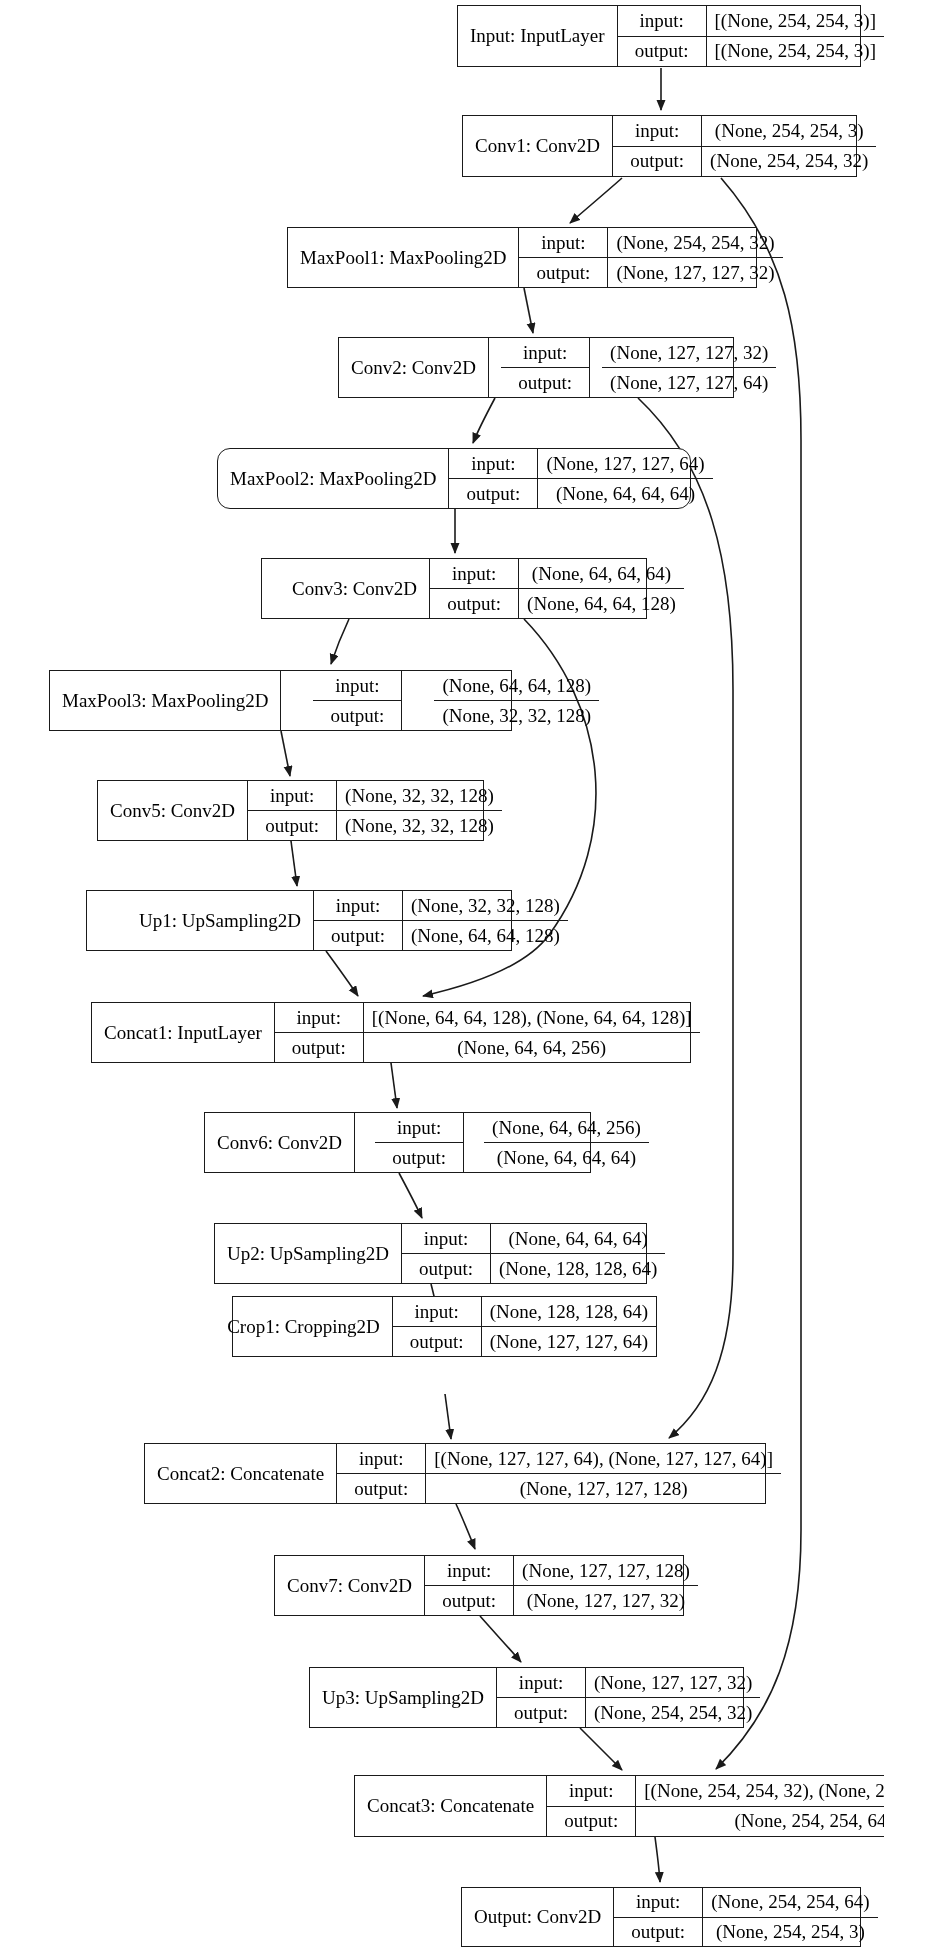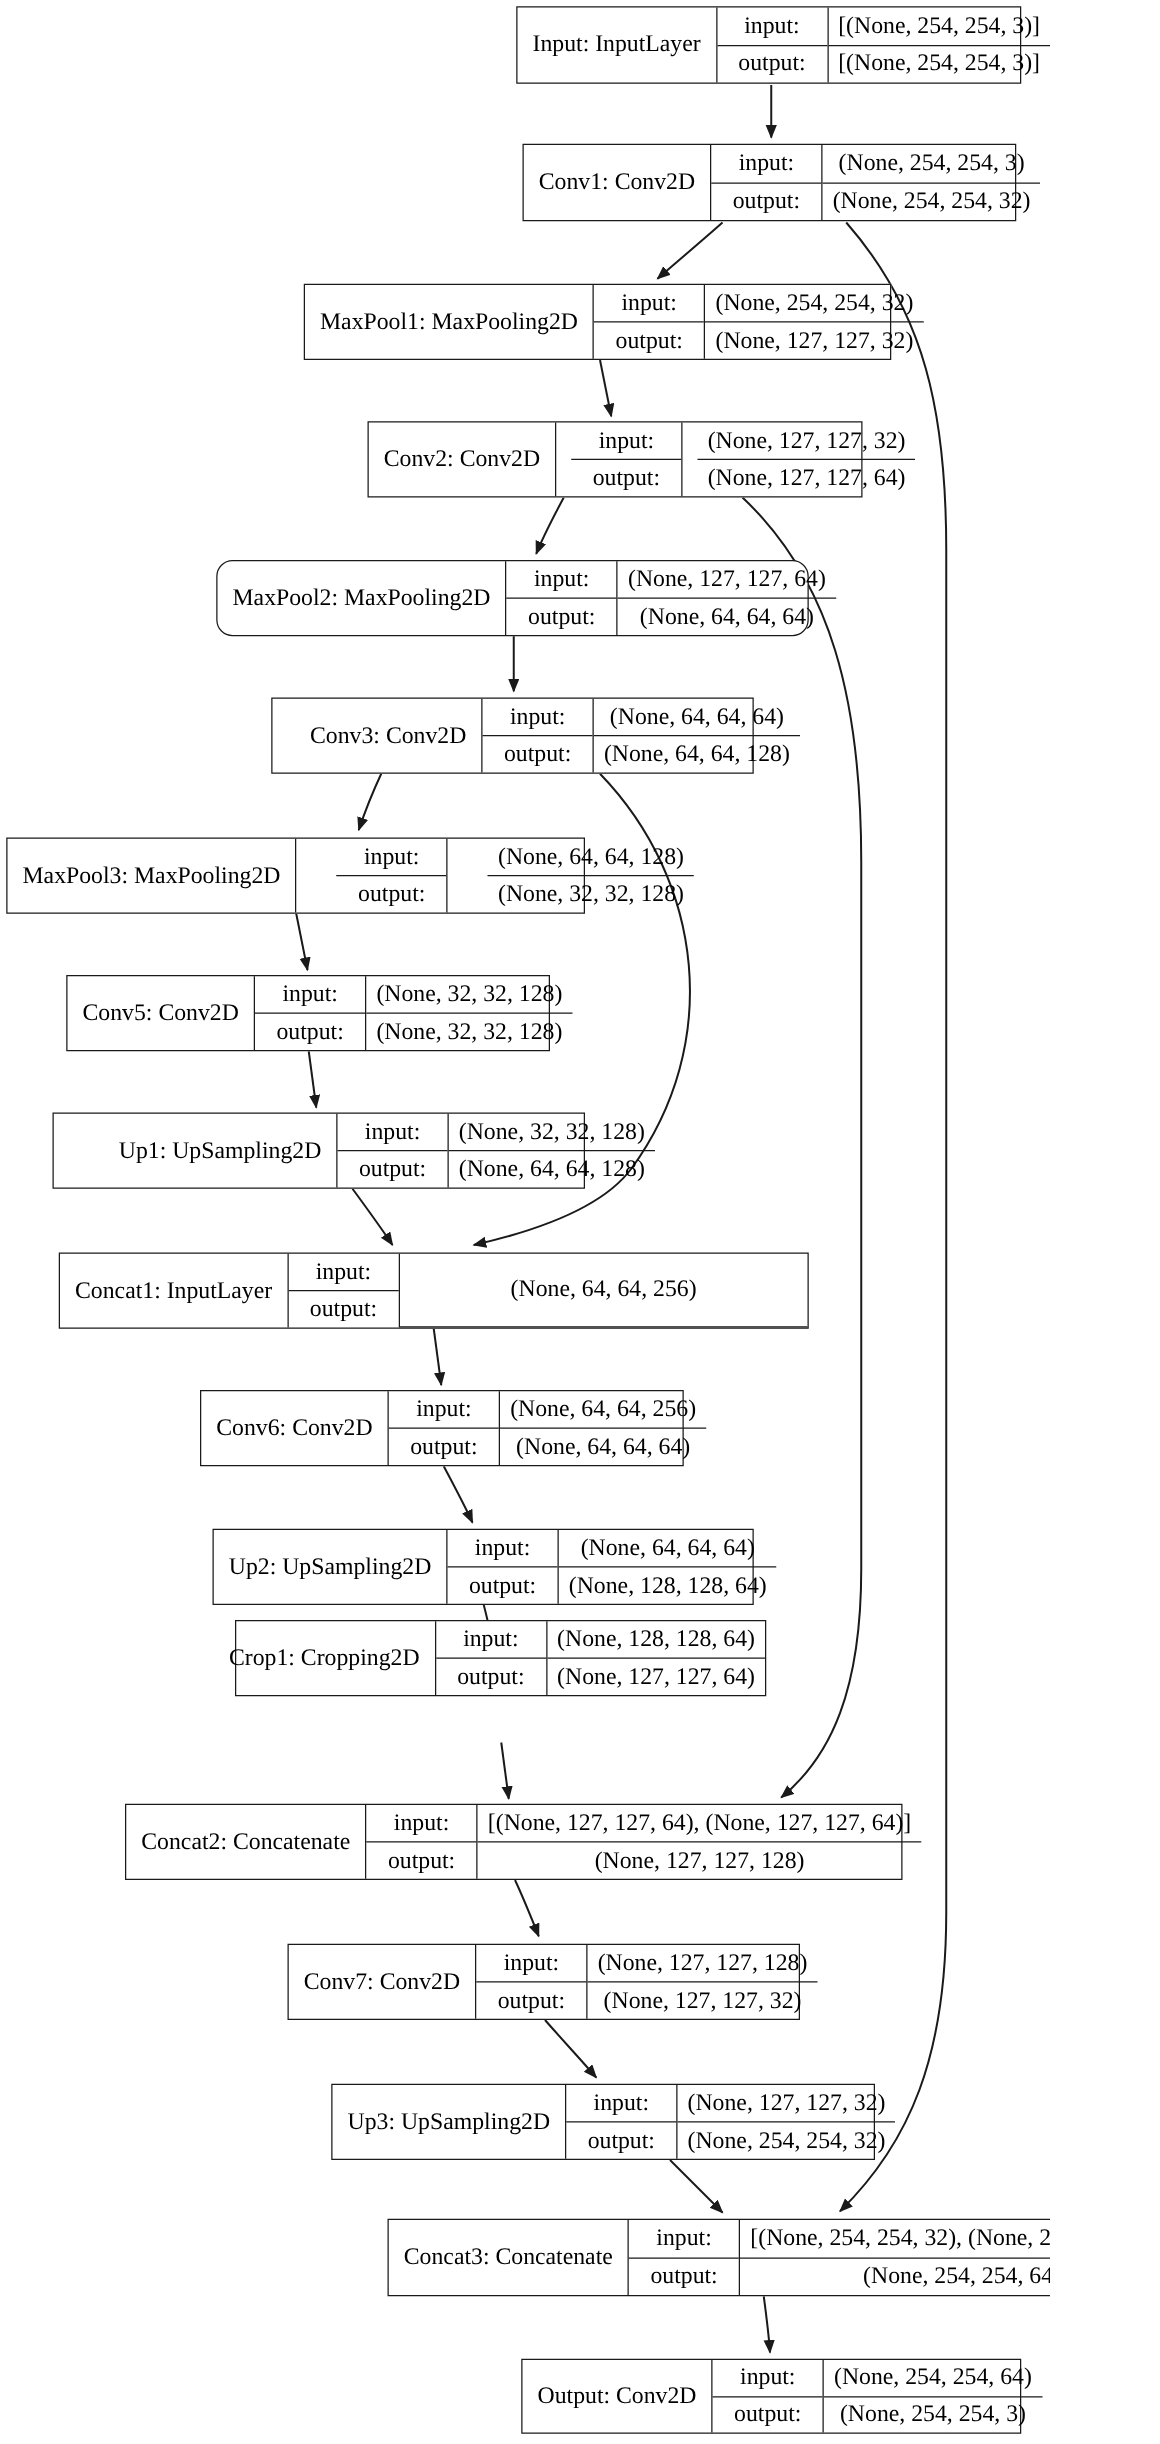--- a/index.html
+++ b/index.html
@@ -3,20 +3,21 @@
 <meta charset="utf-8">
 <style>
   html,body { margin:0; padding:0; background:#ffffff; }
   #canvas {
     position:relative;
     width:840px; height:1955px;
     background:#ffffff;
     font-family:"Liberation Serif", "DejaVu Serif", serif;
     color:#000000;
     overflow:hidden;
+    margin-left:44px;
   }
   #edges { position:absolute; left:0; top:0; width:928px; height:1955px; z-index:1; }
   .node {
     position:absolute;
     display:flex;
     box-sizing:border-box;
     background:#ffffff;
     border:1.4px solid #1a1a1a;
     font-size:19px;
     z-index:2;
@@ -185,25 +186,26 @@
     </div>
   </div>
 
   <div class="node" style="left:47px;top:1002px;width:600px;height:61px;">
     <div class="name">Concat1: InputLayer</div>
     <div class="iocol">
       <div>input:</div>
       <div>output:</div>
     </div>
     <div class="shapecol">
+      <div>[(None, 64, 64, 128), (None, 64, 64, 128)]</div>
       <div>(None, 64, 64, 256)</div>
     </div>
   </div>
 
-  <div class="node" style="left:160px;top:1112px;width:387px;height:61px;">
+  <div class="node" style="left:160px;top:1112px;width:387px;height:61px;gap:20px;">
     <div class="name">Conv6: Conv2D</div>
     <div class="iocol">
       <div>input:</div>
       <div>output:</div>
     </div>
     <div class="shapecol">
       <div>(None, 64, 64, 256)</div>
       <div>(None, 64, 64, 64)</div>
     </div>
   </div>

